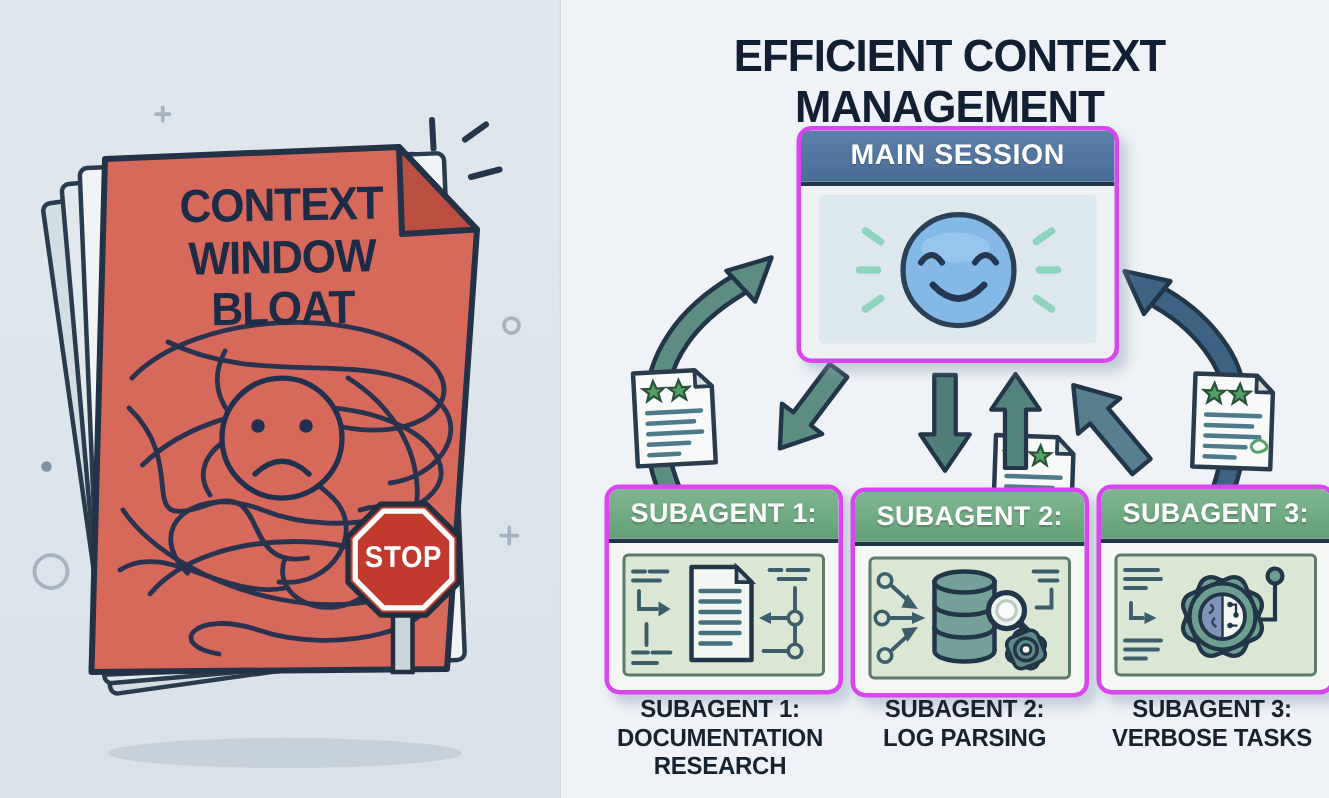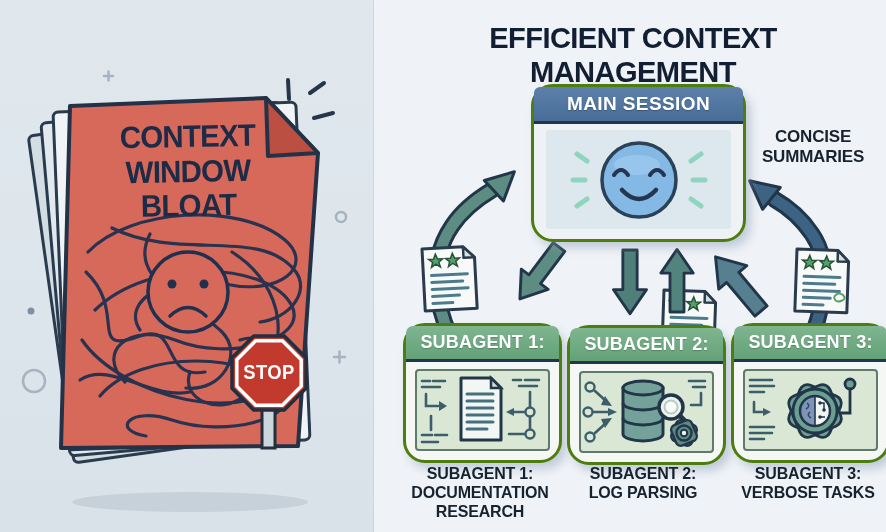--- a/index.html
+++ b/index.html
@@ -30,21 +30,21 @@
     left:756px;top:127px;width:114px;font-size:17px;font-weight:800;color:#18222f;
     line-height:1.18;letter-spacing:-0.2px;
   }
   .cap{
     font-weight:700;font-size:16.5px;line-height:1.16;color:#16222e;
     letter-spacing:-0.2px;transform:scaleX(0.97);
   }
   .cap1{left:388px;top:464px;width:184px;}
   .cap2{left:558px;top:464px;width:170px;}
   .cap3{left:722px;top:464px;width:172px;}
-  .box{position:absolute;border:3px solid #4d7c0f;border-radius:22px;z-index:3;
+  .box{position:absolute;border:3px solid #d946ef;border-radius:10px;z-index:3;
        box-shadow:5px 6px 8px rgba(140,160,185,0.45);}
   .main-box{left:531px;top:84px;width:209px;height:152px;background:#eef2f5;}
   .main-header{
     height:34px;background:linear-gradient(180deg,#5c80a8,#486d97);
     border-bottom:3px solid #223649;border-radius:6px 6px 0 0;
     display:flex;align-items:center;justify-content:center;
     color:#fff;font-weight:800;font-size:19px;letter-spacing:0.4px;
     text-shadow:0 1px 1px rgba(0,0,0,0.25);
   }
   .main-panel{position:absolute;left:12px;right:12px;top:43px;bottom:10px;
@@ -195,22 +195,20 @@
         <ellipse cx="-2" cy="-15" rx="23" ry="10" fill="#aacff0" opacity="0.55"></ellipse>
         <g stroke="#243650" stroke-width="4" fill="none" stroke-linecap="round">
           <path d="M-25,-5 Q-18,-15 -11,-5"></path>
             <path d="M11,-5 Q18,-15 25,-5"></path>
           <path d="M-17,10 Q0,28 17,10" stroke-width="4.5"></path>
         </g>
       </svg>
     </div>
   </div>
 
-  <div class="txt concise">CONCISE
-SUMMARIES</div>
 
   <div class="box sub sub1">
     <div class="sub-header">SUBAGENT 1:</div>
     <div class="sub-panel">
       <svg viewBox="0 0 131 76">
         <g stroke="#3c5e6b" stroke-width="2.6" fill="none" stroke-linecap="round">
           <path d="M5,9 h8 M16,9 h12 M5,15 h18"></path>
           <path d="M9,22 v12 h12"></path>
           <path d="M14,44 v14"></path>
           <path d="M5,63 h10 M18,63 h12 M5,70 h16"></path>

